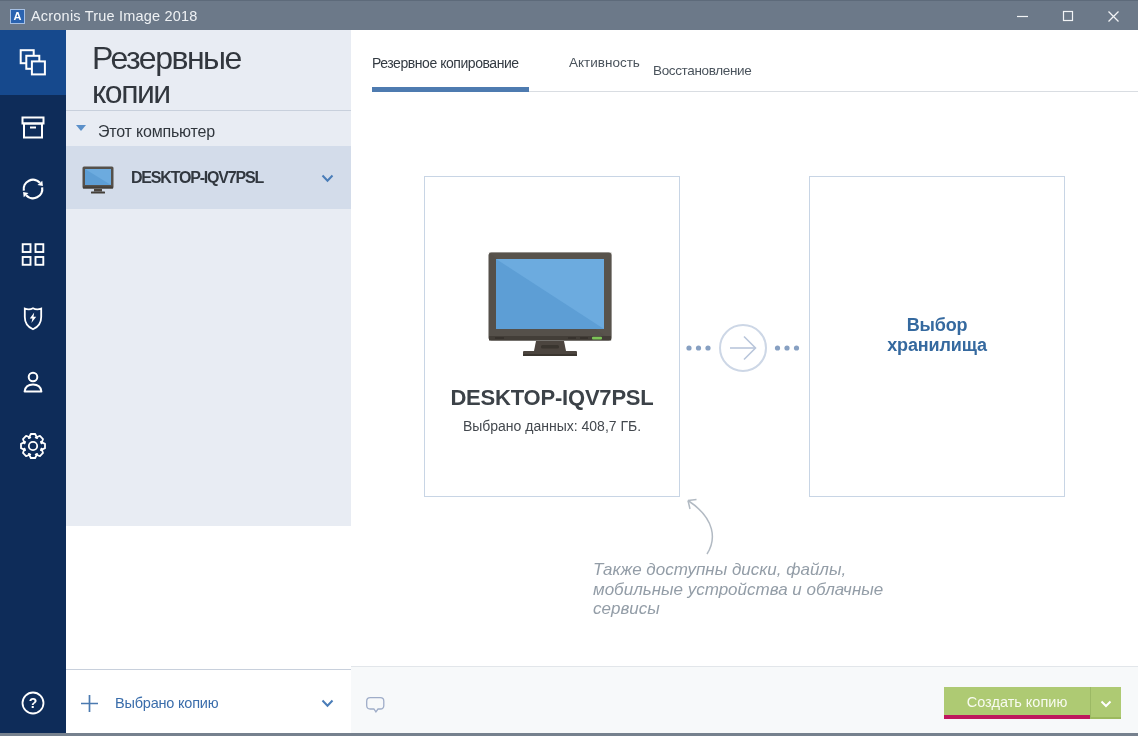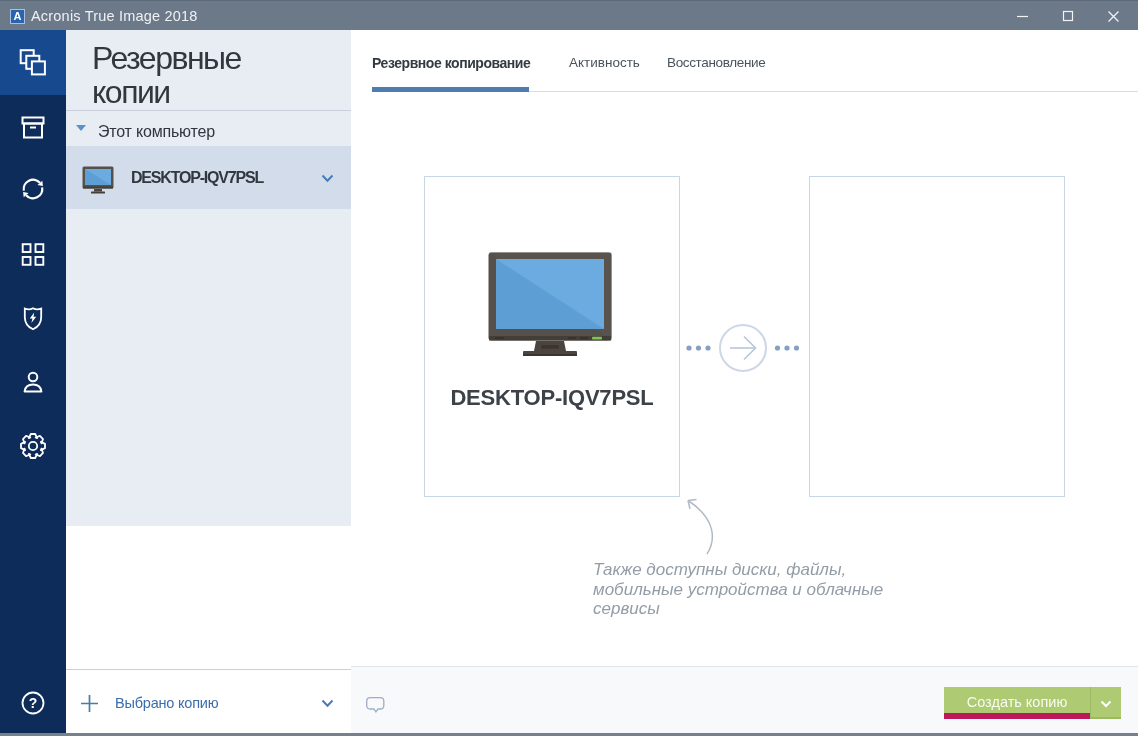--- a/index.html
+++ b/index.html
@@ -23,39 +23,39 @@
 .hsep { left:0; width:285px; height:1px; background:#c8d0dc; }
 #tri { left:10px; top:95px; width:0; height:0; border-left:5px solid transparent; border-right:5px solid transparent; border-top:6px solid #5b90c9; }
 #thistext { left:32px; top:93px; font-size:16px; letter-spacing:-0.2px; color:#30363d; }
 #selrow { left:0; top:116px; width:285px; height:63px; background:#d3dcea; }
 #seltext { left:65px; top:139px; font-size:16px; font-weight:bold; color:#31373f; letter-spacing:-1.2px; }
 #addtext { left:49px; top:665px; font-size:14.5px; letter-spacing:-0.2px; color:#3a6dab; }
 
 
 #main { left:351px; top:30px; width:787px; height:706px; background:#fff; }
 .tab { top:25px; font-size:13.5px; color:#4a535c; }
-#tab1 { left:21px; font-weight:bold; color:#333a42; font-size:14px; letter-spacing:-0.45px; }
+#tab1 { left:21px; font-weight:normal; color:#333a42; font-size:14px; letter-spacing:-0.45px; }
 #tab2 { left:218px; }
-#tab3 { left:316px; letter-spacing:-0.35px; }
+#tab3 { left:302px; letter-spacing:-0.35px;margin-top:8px; }
 #tabline { left:21px; top:61px; width:766px; height:1px; background:#d9dde2; }
 #tabunder { left:21px; top:57px; width:157px; height:5px; background:#4e7bb0; }
 
 .card { top:146px; width:256px; height:321px; border:1px solid #c8d5e5; background:#fff; }
 #card1 { left:73px; }
 #card2 { left:458px; }
 #cardname { left:73px; top:355px; width:256px; text-align:center; font-size:22px; font-weight:bold; color:#3c4248; letter-spacing:-0.2px; }
 #cardsub { left:73px; top:388px; width:256px; text-align:center; font-size:14px; color:#43484e; }
 #storagetext { left:458px; top:285px; width:256px; text-align:center; font-size:18px; font-weight:bold; color:#35699f; line-height:20px; letter-spacing:-0.15px; }
 
 #notetext { left:242px; top:530px; font-family:Liberation Sans, sans-serif; font-style:italic; font-size:17px; color:#939da7; line-height:19.5px; letter-spacing:0px; }
 
 
 #bottombar { left:0px; top:636px; width:787px; height:67px; background:#f7f9fa; border-top:1px solid #e2e6ea; }
 #btn { left:593px; top:20px; width:177px; height:32px; background:#9cb965; }
-#btnmain { left:0; top:0; width:146px; height:32px; background:#aeca73; border-bottom:6px solid #be185d; color:#f8fbf0; font-size:14.5px; text-align:center; line-height:30px; }
+#btnmain { left:0; top:0; width:146px; height:32px; background:#aeca73; border-bottom:4px solid #be185d; color:#f8fbf0; font-size:14.5px; text-align:center; line-height:30px; }
 #btndrop { left:147px; top:0; width:30px; height:32px; background:#aeca73; border-bottom:2px solid #9cb95e; }
 
 #bottomstrip { left:0; top:733px; width:1138px; height:3px; background:#76818e; }
 </style>
 </head>
 <body>
 <div id="app">
   <div id="titlebar" class="abs">
     <div id="logo" class="abs">A</div>
     <div id="apptitle" class="abs">Acronis True Image 2018</div>
@@ -164,33 +164,35 @@
       <rect x="7" y="85" width="9" height="2" fill="#37322d"></rect>
       <rect x="80" y="85" width="8" height="2" fill="#37322d"></rect>
       <rect x="92" y="85" width="8" height="2" fill="#37322d"></rect>
       <rect x="104" y="84.8" width="10" height="2.6" rx="1" fill="#7cc457"></rect>
       <path d="M48 89 L76 89 L78 99 L46 99 Z" fill="#4c453f"></path>
       <rect x="53" y="93" width="18" height="3.5" rx="1.5" fill="#3a352f"></rect>
       <rect x="35" y="99" width="54" height="6" rx="1" fill="#4c453f"></rect>
       <rect x="35" y="102" width="54" height="3" rx="1" fill="#3a352f"></rect>
     </svg>
     <div id="cardname" class="abs">DESKTOP-IQV7PSL</div>
+    <div id="cardsub" class="abs">Выбрано данных: 408,7 ГБ.</div>
 
     <svg class="abs" style="left:330px;top:292px" width="130" height="52" viewBox="0 0 130 52">
       <circle cx="8" cy="26" r="2.6" fill="#87a0c2"></circle>
       <circle cx="17.5" cy="26" r="2.6" fill="#87a0c2"></circle>
       <circle cx="27" cy="26" r="2.6" fill="#87a0c2"></circle>
       <circle cx="62" cy="26" r="23" fill="none" stroke="#cdd7e6" stroke-width="2"></circle>
       <line x1="49" y1="26" x2="74" y2="26" stroke="#b9c6db" stroke-width="1.6"></line>
       <path d="M63 14.5 L74.5 26 L63 37.5" fill="none" stroke="#b9c6db" stroke-width="1.6"></path>
       <circle cx="96.5" cy="26" r="2.6" fill="#87a0c2"></circle>
       <circle cx="106" cy="26" r="2.6" fill="#87a0c2"></circle>
       <circle cx="115.5" cy="26" r="2.6" fill="#87a0c2"></circle>
     </svg>
 
+    <div id="storagetext" class="abs">Выбор<br>хранилища</div>
 
     <svg class="abs" style="left:329px;top:465px" width="45" height="65" viewBox="0 0 45 65">
       <path d="M27 59 C 36 45 36 24 8 5.5" fill="none" stroke="#b2bac3" stroke-width="1.5"></path>
       <path d="M8 5.5 L10 14 M8 5.5 L16.5 4.5" fill="none" stroke="#b2bac3" stroke-width="1.5"></path>
     </svg>
     <div id="notetext" class="abs">Также доступны диски, файлы,<br>мобильные устройства и облачные<br>сервисы</div>
 
     <div id="bottombar" class="abs">
       <svg class="abs" style="left:15px;top:30px" width="19" height="16" viewBox="0 0 19 16">
         <path d="M4.2 0.7 L14.3 0.7 Q17.8 0.7 17.8 4.2 L17.8 8.5 Q17.8 12 14.3 12 L12 12 L9.9 14.9 L7.9 12 L4.2 12 Q0.7 12 0.7 8.5 L0.7 4.2 Q0.7 0.7 4.2 0.7 Z" fill="none" stroke="#9fadc8" stroke-width="1.3"></path>

